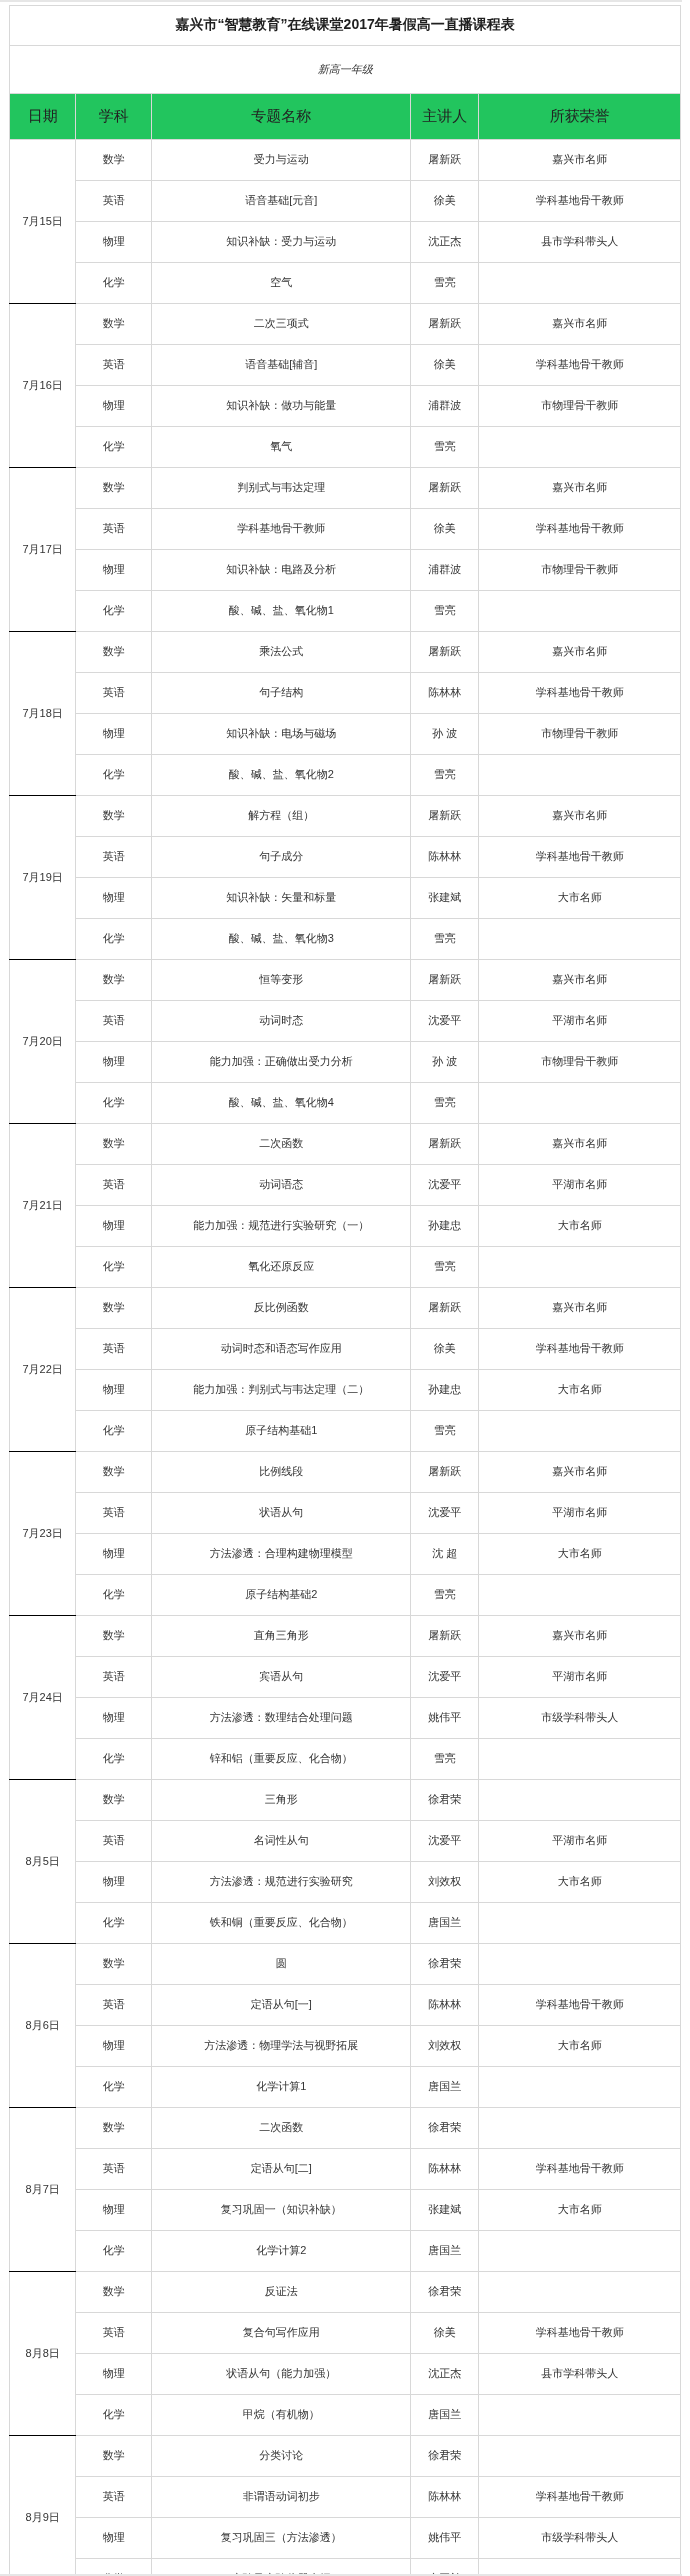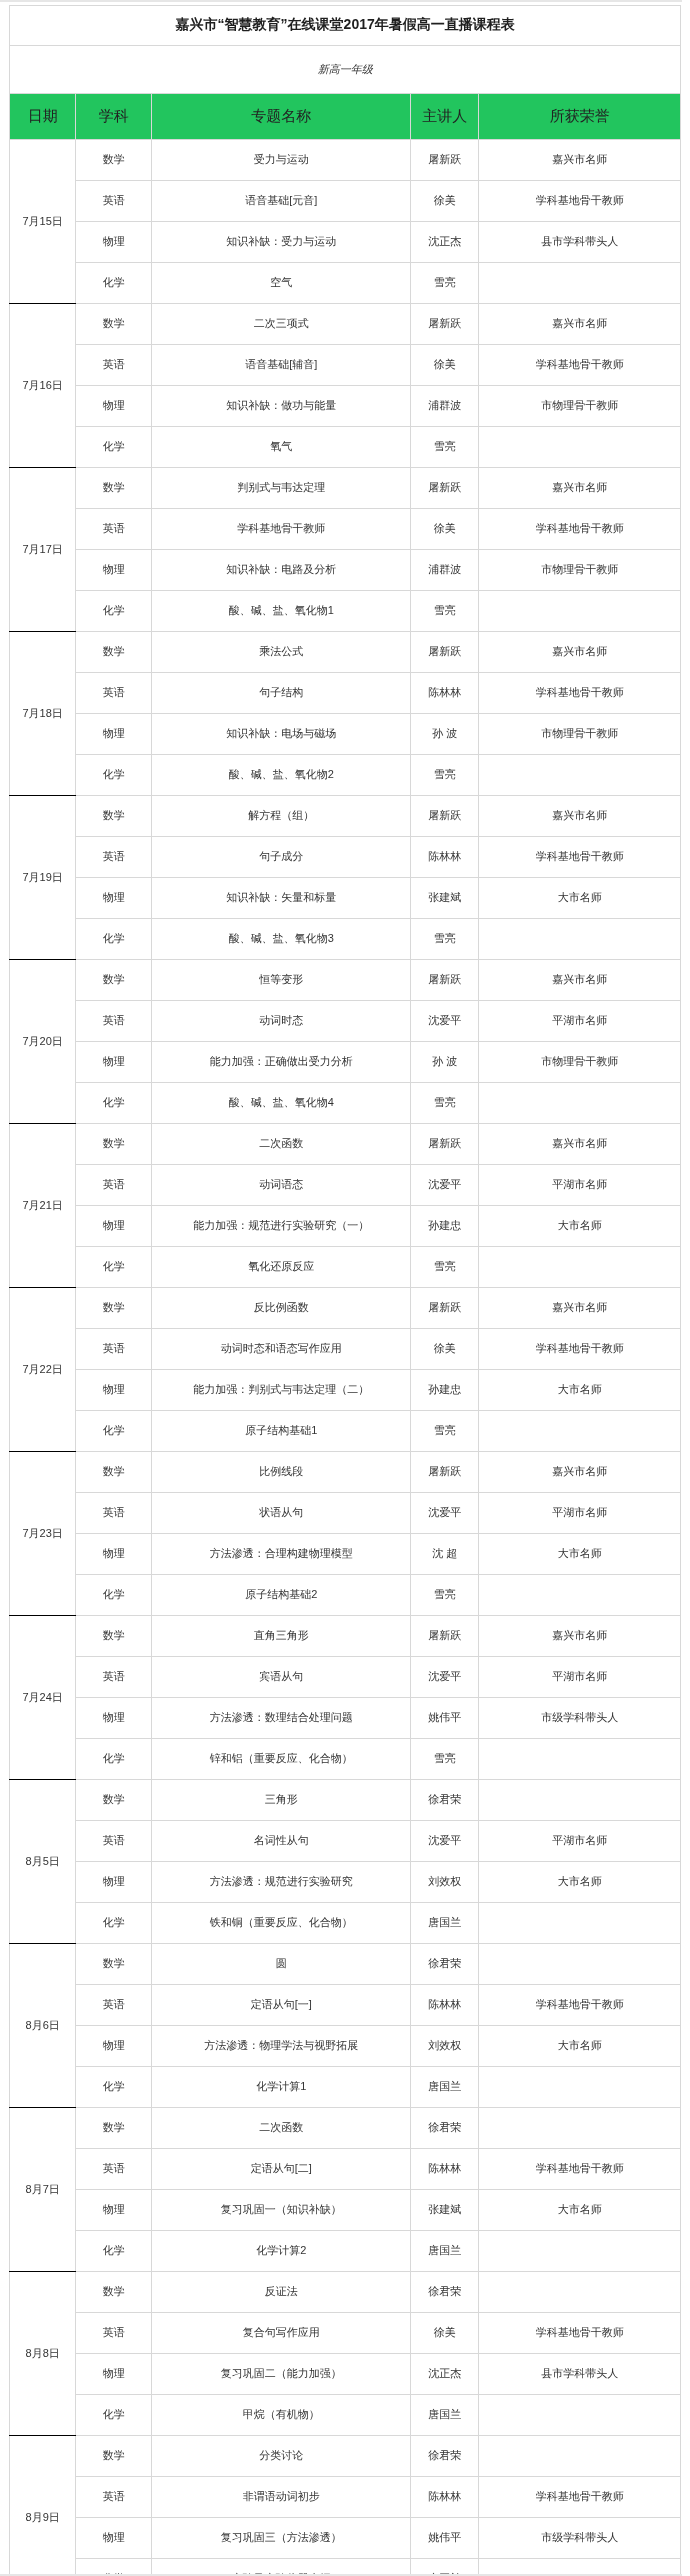--- a/index.html
+++ b/index.html
@@ -393,21 +393,21 @@
           <td class="honor-cell"></td>
         </tr>
         <tr class="data-row">
           <td class="subject-cell">英语</td>
           <td class="topic-cell">复合句写作应用</td>
           <td class="speaker-cell">徐美</td>
           <td class="honor-cell">学科基地骨干教师</td>
         </tr>
         <tr class="data-row">
           <td class="subject-cell">物理</td>
-          <td class="topic-cell">复习巩固二（能力加强）</td>
+          <td class="topic-cell">状语从句（能力加强）</td>
           <td class="speaker-cell">沈正杰</td>
           <td class="honor-cell">县市学科带头人</td>
         </tr>
         <tr class="data-row">
           <td class="subject-cell">化学</td>
           <td class="topic-cell">甲烷（有机物）</td>
           <td class="speaker-cell">唐国兰</td>
           <td class="honor-cell"></td>
         </tr>
         <tr class="data-row">

